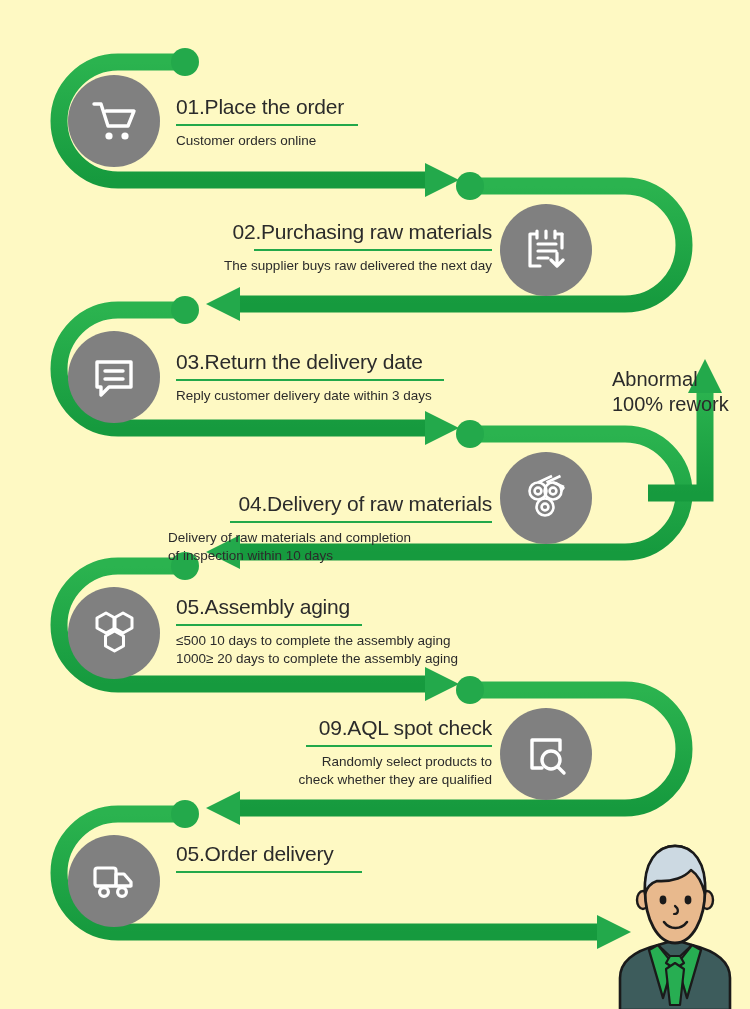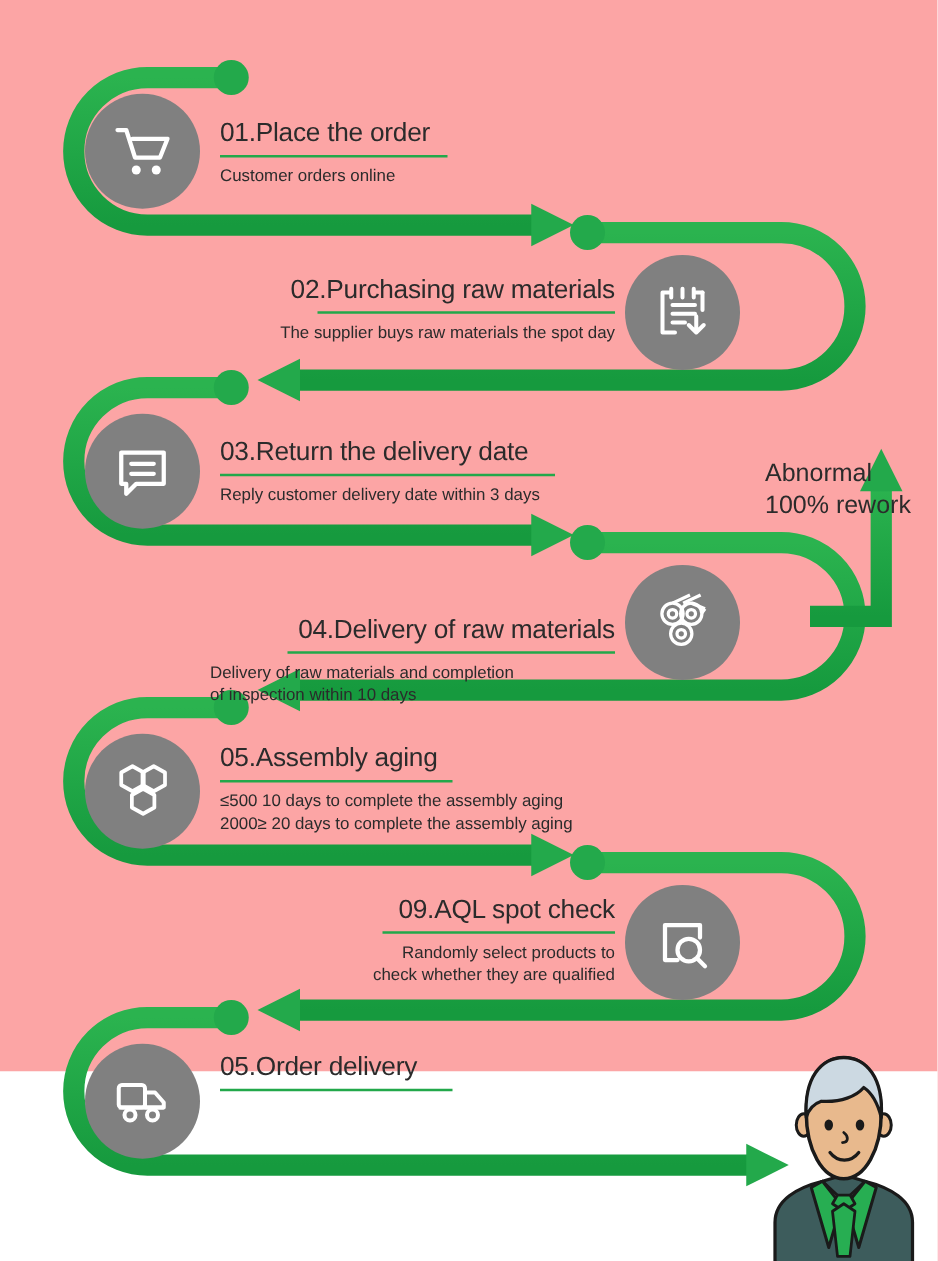--- a/index.html
+++ b/index.html
@@ -4,22 +4,22 @@
 <style>
   * { box-sizing: border-box; margin: 0; padding: 0; }
   html, body {
     width: 750px; height: 1009px;
     background: #ffffff;
     font-family: "Liberation Sans", "DejaVu Sans", sans-serif;
     overflow: hidden;
   }
   #stage {
     position: relative;
-    width: 750px; height: 857px;
-    background: #fca5a5;
+    width: 750px; height: 1009px;
+    background: #fef9c3;
   }
   #flow-svg {
     position: absolute; left: 0; top: 0;
     width: 750px; height: 1009px;
     pointer-events: none;
   }
 
   
   .icon-disc {
     position: absolute;
@@ -151,21 +151,21 @@
         <path d="M42 10 v14"></path>
         <path d="M17 7 v7 M26 7 v7 M35 7 v7"></path>
         <path d="M18 20 h18 M18 27 h18 M18 34 h10"></path>
         <path d="M37 29 v12 M31 36 l6 6 l6 -6"></path>
       </svg>
     </span>
   </div>
   <div class="step-text align-right" style="left:168px; top:220px; width:324px;">
     <div class="step-title">02.Purchasing raw materials</div>
     <div class="title-rule" style="width:238px;"></div>
-    <div class="step-sub">The supplier buys raw materials the spot day</div>
+    <div class="step-sub">The supplier buys raw delivered the next day</div>
   </div>
 
   <div class="icon-disc" style="left:68px; top:331px;">
     <span>
       <svg width="52" height="52" viewBox="0 0 52 52" fill="none" stroke="#fff" stroke-width="3.4" stroke-linejoin="round">
         <path d="M9 11 h34 v25 h-22 l-8 8 v-8 h-4 z"></path>
         <path d="M17 20 h18 M17 28 h18" stroke-linecap="round"></path>
       </svg>
     </span>
   </div>
@@ -202,21 +202,21 @@
         <path d="M19 7 l9 5 v10 l-9 5 l-9 -5 v-10 z"></path>
         <path d="M36 7 l9 5 v10 l-9 5 l-9 -5 v-10 z"></path>
         <path d="M27.5 25 l9 5 v10 l-9 5 l-9 -5 v-10 z"></path>
       </svg>
     </span>
   </div>
   <div class="step-text" style="left:176px; top:595px; width:360px;">
     <div class="step-title">05.Assembly aging</div>
     <div class="title-rule" style="width:186px;"></div>
     <div class="step-sub">≤500 10 days to complete the assembly aging
-2000≥ 20 days to complete the assembly aging</div>
+1000≥ 20 days to complete the assembly aging</div>
   </div>
 
   <div class="icon-disc" style="left:500px; top:708px;">
     <span>
       <svg width="52" height="52" viewBox="0 0 52 52" fill="none" stroke="#fff" stroke-width="3.4" stroke-linecap="round" stroke-linejoin="round">
         <path d="M40 22 V12 H12 v28 h10"></path>
         <circle cx="31" cy="32" r="9"></circle>
         <path d="M38 39 l6 6"></path>
       </svg>
     </span>

